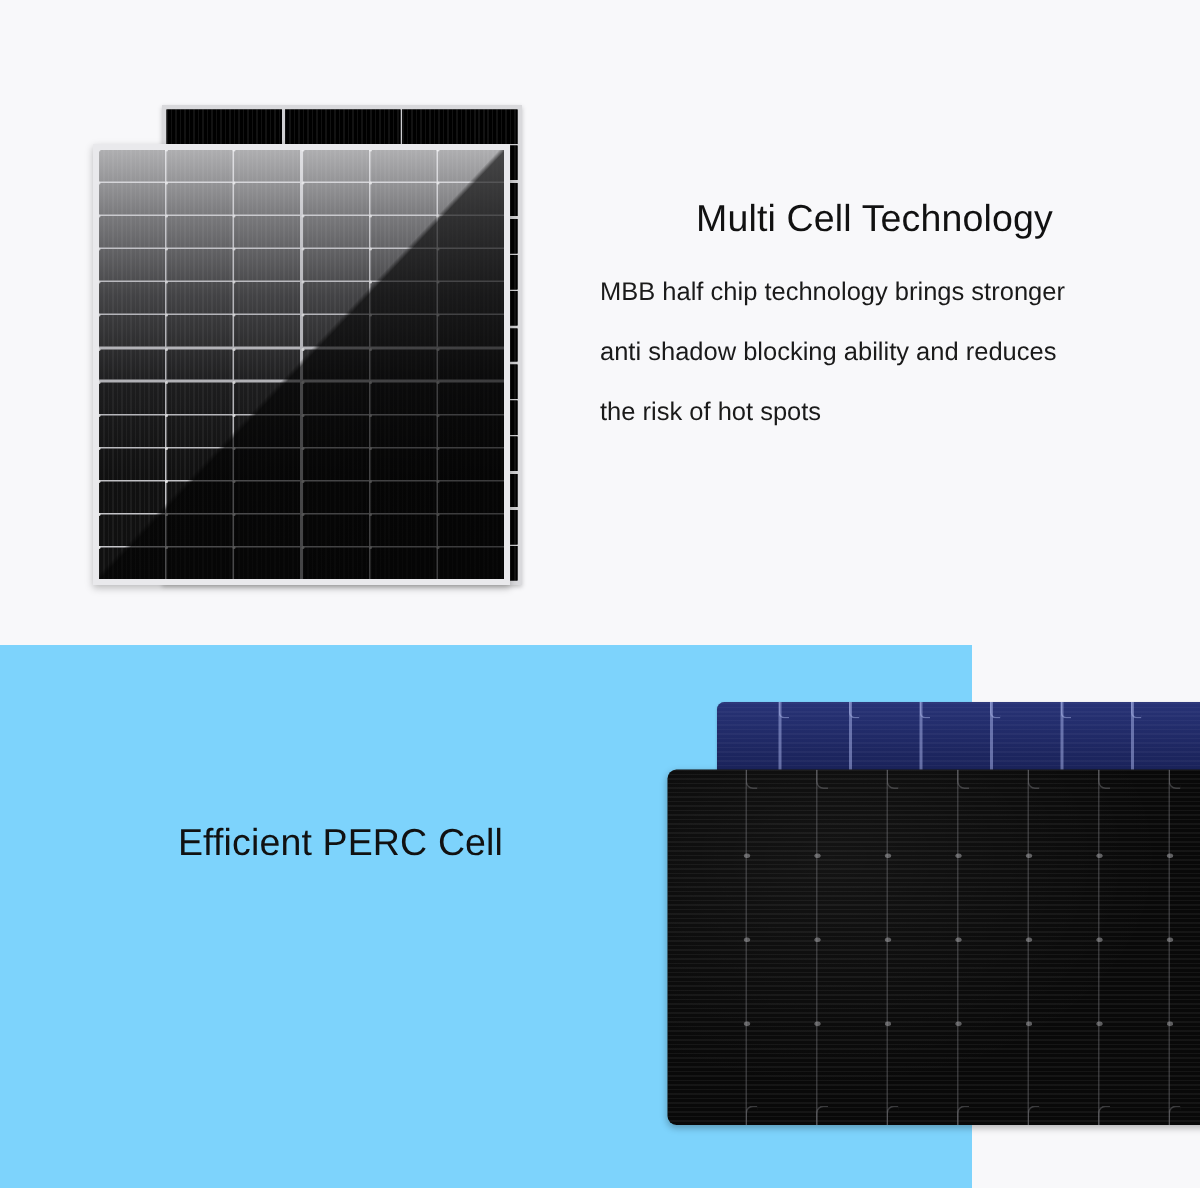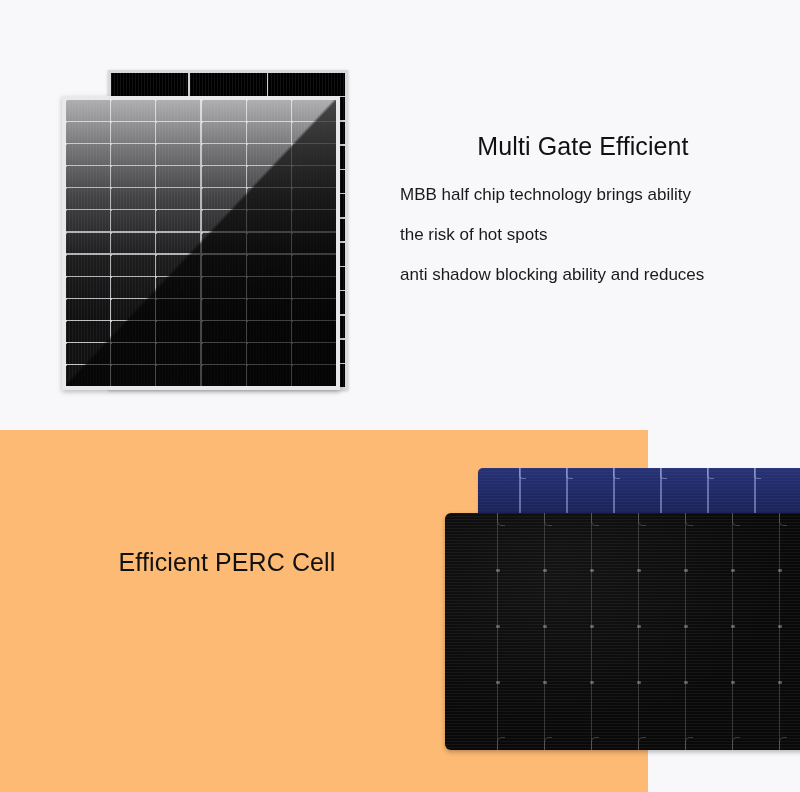--- a/index.html
+++ b/index.html
@@ -144,21 +144,21 @@
     margin: 0 0 20px 0;
     line-height: 20px;
     white-space: nowrap;
   }
 
   
   #section-bottom {
     position: absolute;
     left: 0; top: 430px;
     width: 648px; height: 362px;
-    background: #fdba74;
+    background: #7dd3fc;
     text-decoration: underline;
   }
 
   
   .cell-blue {
     position: absolute;
     left: 478px;
     top: 38px;
     width: 330px;
     height: 80px;
@@ -407,24 +407,24 @@
           <div class="cell"></div>
           <div class="cell"></div>
           <div class="cell"></div>
           <div class="cell"></div>
         <div class="sheen-vertical"></div>
         <div class="sheen-diagonal"></div>
       </div>
     </div>
 
     <div id="top-text">
-      <h2 class="heading-top">Multi Gate Efficient</h2>
-      <p class="body-line">MBB half chip technology brings ability</p>
+      <h2 class="heading-top">Multi Cell Technology</h2>
+      <p class="body-line">MBB half chip technology brings stronger</p>
+      <p class="body-line">anti shadow blocking ability and reduces</p>
       <p class="body-line">the risk of hot spots</p>
-      <p class="body-line">anti shadow blocking ability and reduces</p>
     </div>
   </div>
 
   <div id="section-bottom">
 
     <div class="cell-blue">
       <div class="fingers"></div>
       <div class="tint"></div>
       <div class="busbar" style="left:41px"></div>
       <div class="busbar-notch" style="left:41px"></div>

